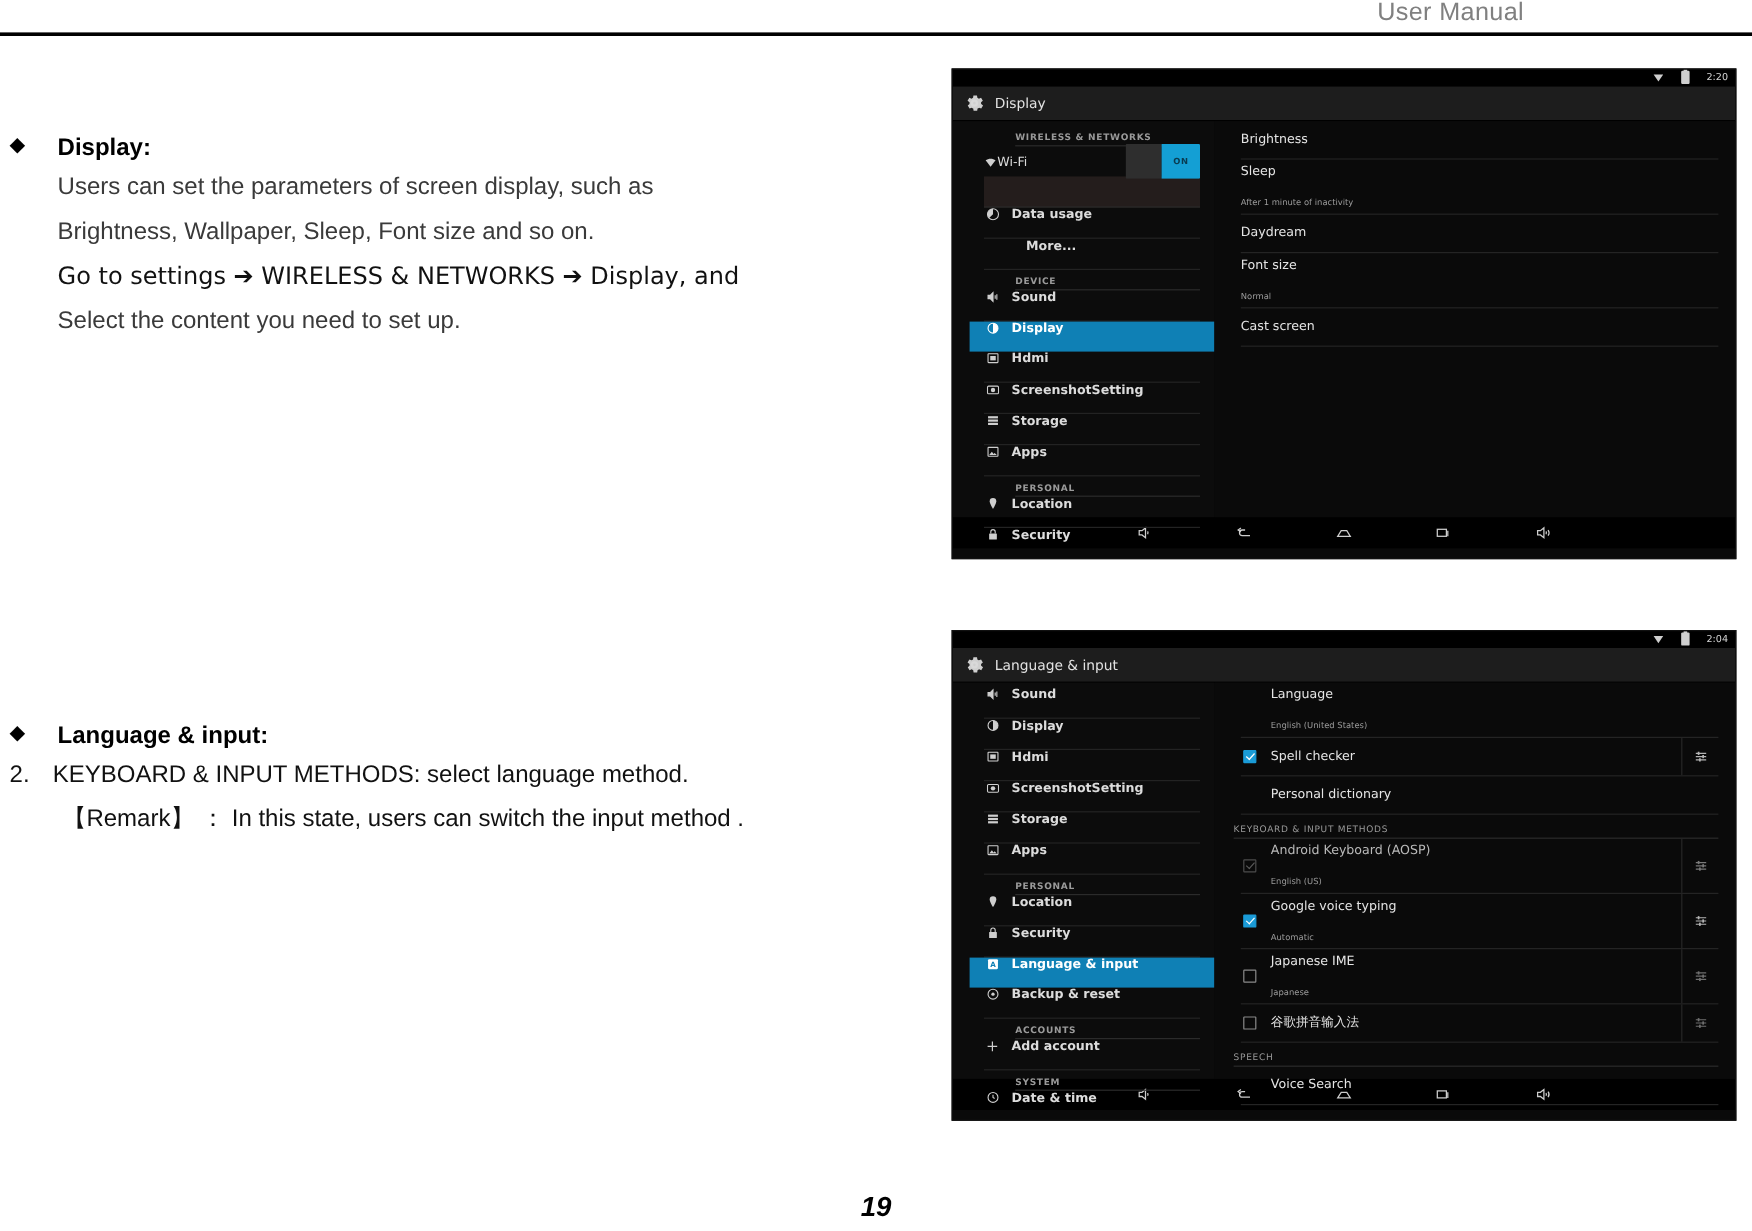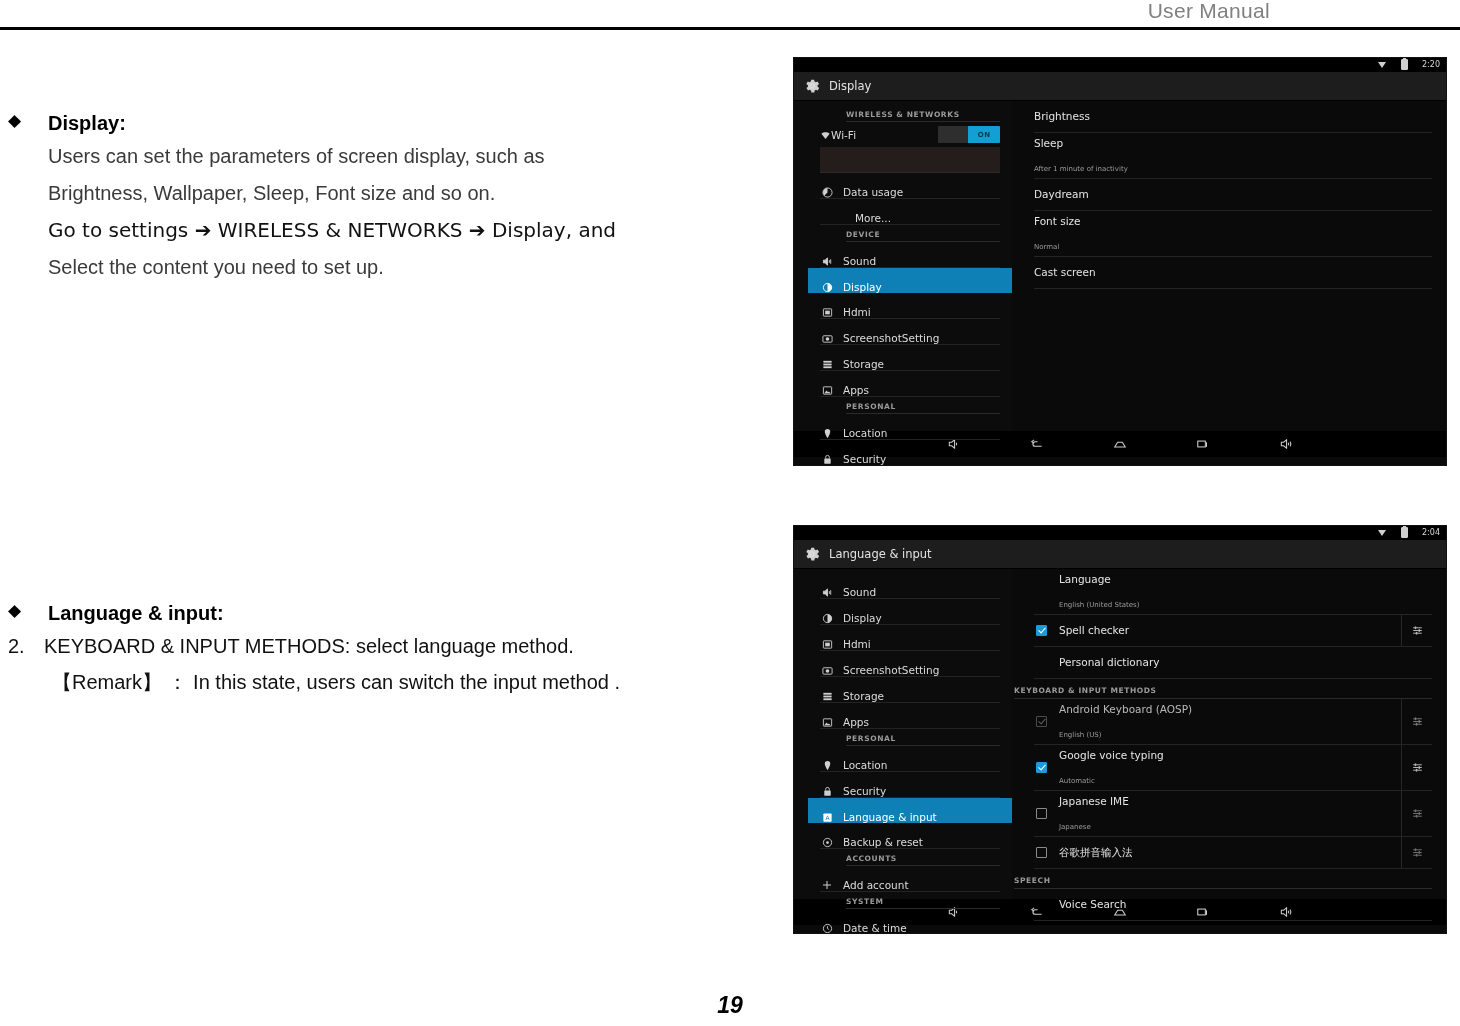--- a/index.html
+++ b/index.html
@@ -91,38 +91,39 @@
     position:relative;
   }
   .right-pane{flex:1;background:#0a0a0a;padding-top:0;position:relative;}
   .sec-hdr{
     font-size:7.5px;color:#9a9a9a;letter-spacing:.6px;font-weight:bold;
     padding:5px 0 2px 26px;border-bottom:1px solid #2b2b2b;margin:0 12px 0 26px;
     padding-left:0;
   }
   .sec-hdr-wrap{padding-left:26px;}
   .li{
-    display:flex;align-items:flex-end;height:25px;
+    display:flex;align-items:flex-start;height:25px;
     border-bottom:1px solid #232323;margin-left:26px;margin-right:12px;
     position:relative;
+    font-weight:bold;
   }
   .li.sel{
     background:#0f80b5;margin-left:14px;margin-right:0;
     border-bottom:none;padding-left:12px;
   }
   .li .ico{
     width:14px;flex:0 0 14px;margin-right:9px;color:#cfcfcf;
     font-size:11px;line-height:11px;display:flex;align-items:center;justify-content:center;
   }
   .li .lbl{font-size:10.5px;color:#dcdcdc;white-space:nowrap;}
   .li.sel .lbl,.li.sel .ico{color:#fff;}
   .li.noicon .lbl{margin-left:35px;}
   .wifi-row{display:flex;align-items:center;height:25px;margin-left:26px;margin-right:12px;}
   .toggle{
-    margin-left:auto;display:flex;width:62px;height:17px;border-radius:1px;overflow:hidden;
+    margin-left:auto;display:flex;width:62px;height:29px;border-radius:1px;overflow:hidden;
   }
   .toggle .off{flex:1;background:#2e2e2e;}
   .toggle .on{
     flex:1.05;background:#149fd4;color:#0a3b50;font-size:7px;font-weight:bold;
     display:flex;align-items:center;justify-content:center;letter-spacing:.5px;
   }
   .dark-box{
     margin-left:26px;margin-right:12px;height:25px;background:#241d1c;
     border-bottom:1px solid #2a2a2a;
   }
@@ -150,22 +151,22 @@
   .r-txt{display:flex;flex-direction:column;justify-content:center;padding:4px 0;}
   .r-title{font-size:10.5px;color:#e4e4e4;line-height:13px;}
   .r-title.dim{color:#b9b9b9;}
   .r-sub{font-size:7px;color:#9b9b9b;line-height:10px;margin-top:14px;}
   .sliders{
     margin-left:auto;width:30px;display:flex;align-items:center;justify-content:center;
     border-left:1px solid #272727;align-self:stretch;
   }
   .sliders svg{display:block;}
   .r-sec{
-    margin-left:2px;margin-right:14px;font-size:7.5px;color:#9a9a9a;
-    letter-spacing:.6px;font-weight:bold;padding:7px 0 3px 0;border-bottom:1px solid #2b2b2b;
+    margin-left:16px;margin-right:14px;font-size:7.5px;color:#9a9a9a;
+    letter-spacing:.6px;font-weight:normal;padding:7px 0 3px 0;border-bottom:1px solid #2b2b2b;
   }
   .navbar{
     height:26px;background:#000;display:flex;align-items:center;
     justify-content:center;gap:0;
   }
   .navbar .nb{
     width:83px;display:flex;align-items:center;justify-content:center;
   }
   .navbar svg{display:block;}
   

